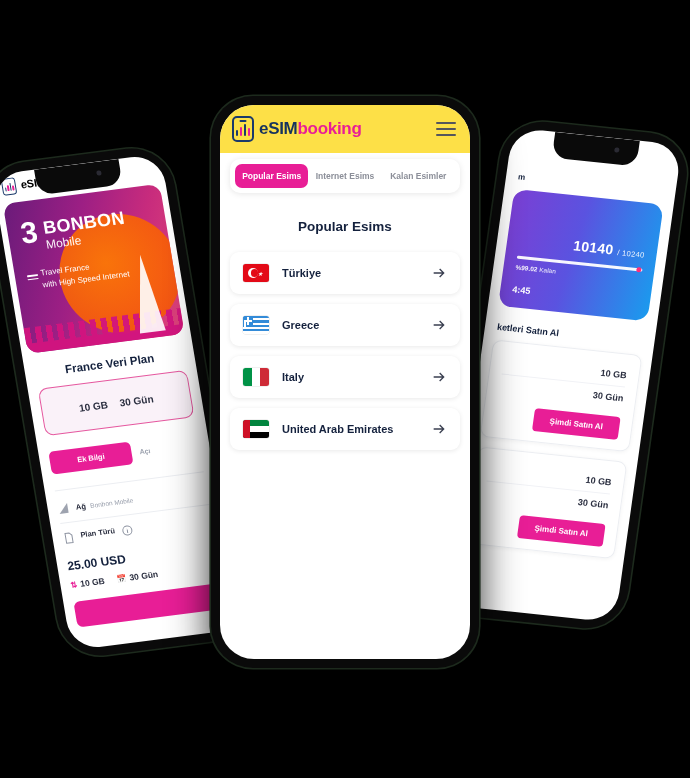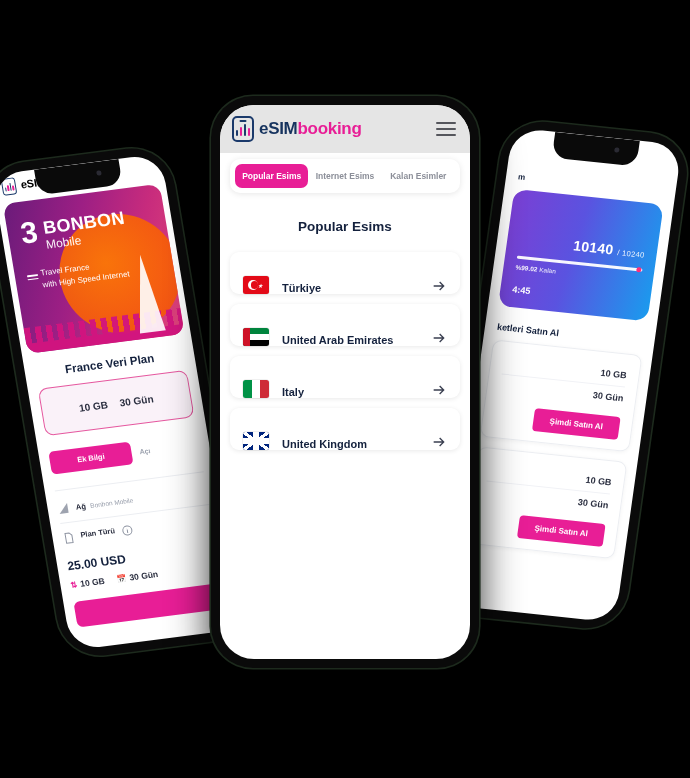--- a/index.html
+++ b/index.html
@@ -40,21 +40,21 @@
 
   
   #phone-center {
     width:268px; height:572px;
     left:211px; top:96px;
     z-index:30;
   }
   .c-header {
     height:48px; display:flex; align-items:center;
     justify-content:space-between; padding:0 14px 0 12px;
-    background:#e5e5e5; position:relative; z-index:50;
+    background:#fde047; position:relative; z-index:50;
   }
   .logo { display:flex; align-items:center; gap:5px; }
   .logo-mark {
     width:22px; height:26px; border:2px solid #1b3a6b; border-radius:5px;
     display:flex; align-items:flex-end; justify-content:center;
     gap:1.5px; padding:0 2px 4px;
     position:relative;
   }
   .logo-mark::before{
     content:""; position:absolute; top:2px; left:50%; transform:translateX(-50%);
@@ -83,21 +83,21 @@
   }
   .tab.active { background:#e81e96; color:#fff; }
 
   .c-heading {
     text-align:center; font-size:13.5px; font-weight:bold;
     color:#14213d; margin:26px 0 18px;
   }
   .c-list { padding:0 10px 4px; }
   .c-row {
     background:#fff; border-radius:9px; box-shadow:0 1px 5px rgba(0,0,0,.09);
-    display:flex; align-items:flex-end; gap:13px;
+    display:flex; align-items:center; gap:13px;
     height:42px; padding:0 13px; margin-bottom:10px; cursor:pointer;
   }
   .c-row .name { flex:1; font-size:11px; font-weight:bold; color:#14213d; }
   .arrow {
     width:16px; height:16px; flex:none; color:#3a3f50;
     display:flex; align-items:center; justify-content:center;
   }
   .arrow svg { width:16px; height:16px; }
 
   
@@ -413,51 +413,53 @@
               <i>★</i>
             </span>
           <span class="name">Türkiye</span>
           <span class="arrow">
               <svg viewBox="0 0 24 24" fill="none" stroke="currentColor" stroke-width="2">
                 <path d="M4 12h15M13 6l6 6-6 6"></path>
               </svg>
             </span>
         </div>
 
+        <div class="c-row">
+          <span class="flag f-gr">
+              <u></u>
+            </span>
+          <span class="name">Greece</span>
+          <span class="arrow">
+              <svg viewBox="0 0 24 24" fill="none" stroke="currentColor" stroke-width="2">
+                <path d="M4 12h15M13 6l6 6-6 6"></path>
+              </svg>
+            </span>
+        </div>
+
+        <div class="c-row">
+          <span class="flag f-it"></span>
+          <span class="name">Italy</span>
+          <span class="arrow">
+              <svg viewBox="0 0 24 24" fill="none" stroke="currentColor" stroke-width="2">
+                <path d="M4 12h15M13 6l6 6-6 6"></path>
+              </svg>
+            </span>
+        </div>
 
         <div class="c-row">
           <span class="flag f-ae"></span>
           <span class="name">United Arab Emirates</span>
           <span class="arrow">
               <svg viewBox="0 0 24 24" fill="none" stroke="currentColor" stroke-width="2">
                 <path d="M4 12h15M13 6l6 6-6 6"></path>
               </svg>
             </span>
         </div>
 
-        <div class="c-row">
-          <span class="flag f-it"></span>
-          <span class="name">Italy</span>
-          <span class="arrow">
-              <svg viewBox="0 0 24 24" fill="none" stroke="currentColor" stroke-width="2">
-                <path d="M4 12h15M13 6l6 6-6 6"></path>
-              </svg>
-            </span>
-        </div>
-
-
-        <div class="c-row">
-          <span class="flag f-uk"></span>
-          <span class="name">United Kingdom</span>
-          <span class="arrow">
-              <svg viewBox="0 0 24 24" fill="none" stroke="currentColor" stroke-width="2">
-                <path d="M4 12h15M13 6l6 6-6 6"></path>
-              </svg>
-            </span>
-        </div>
+
 
 
 
       </div>
     </div>
   </div>
 
 </div>
 
 </body></html>

